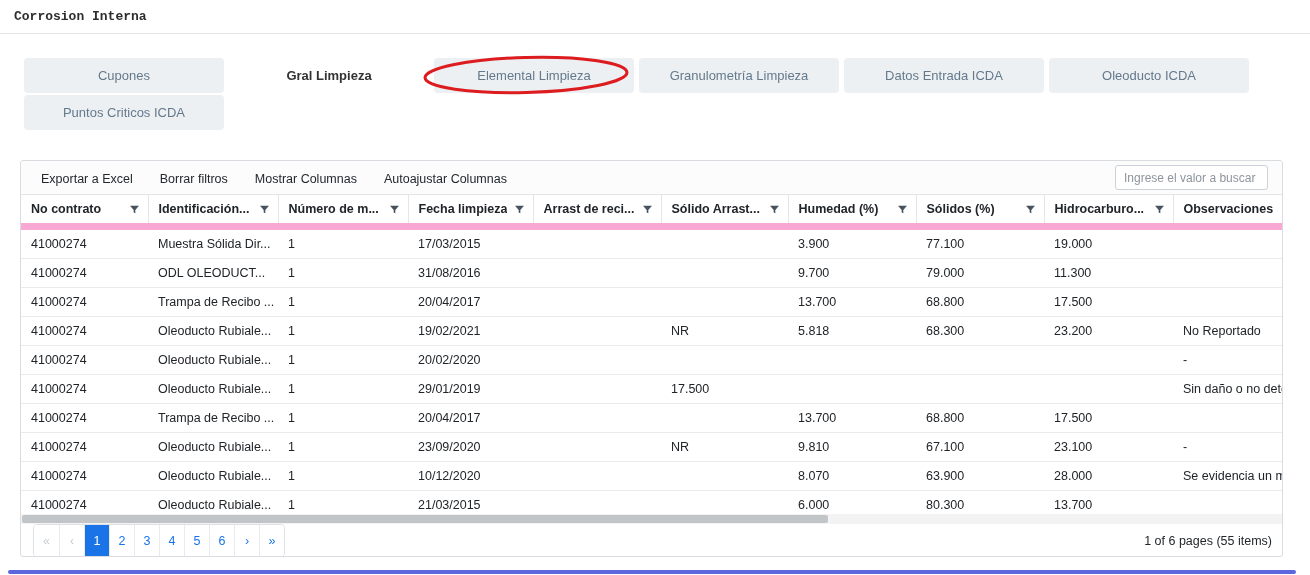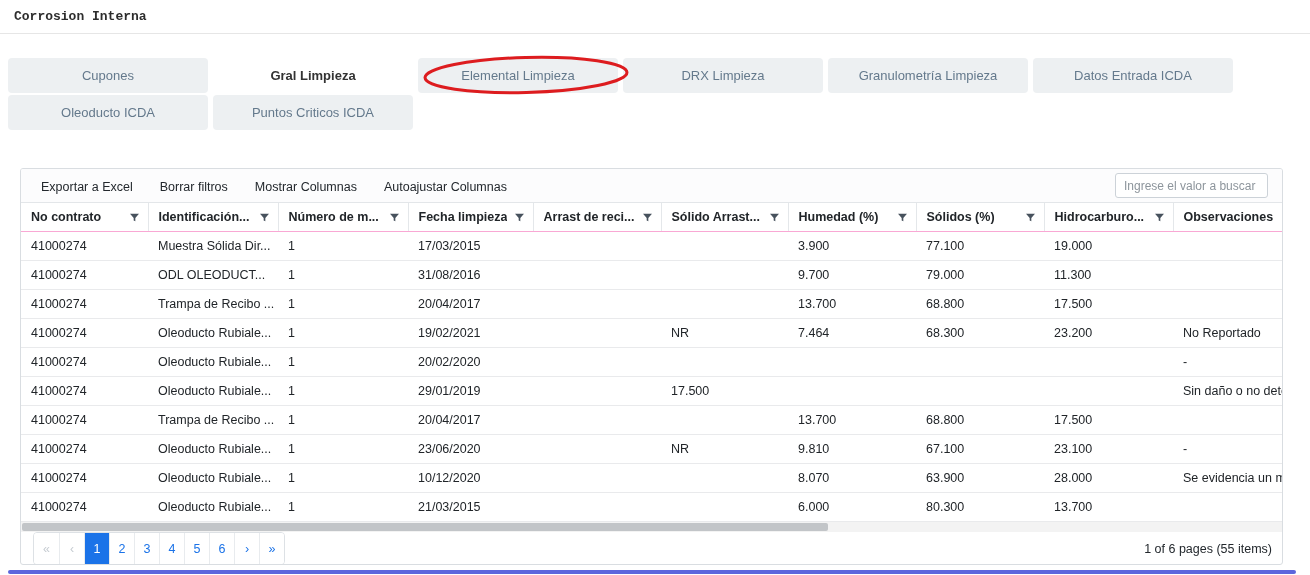--- a/index.html
+++ b/index.html
@@ -6,46 +6,46 @@
   body{
     width:1310px;height:575px;position:relative;overflow:hidden;
     background:#ffffff;color:#212529;
     font-family:"Liberation Sans", sans-serif;
   }
   
   .titlebar{height:33px;border-bottom:1px solid #e6e6e6;display:flex;align-items:center;padding:0 14px;}
   .titlebar .ttl{font-weight:bold;font-size:13px;color:#2d2d2d;font-family:Liberation Mono, monospace;}
 
   
-  .tabstrip{position:absolute;left:8px;top:58px;width:1226px;display:flex;flex-wrap:wrap;column-gap:5px;row-gap:2px;}
+  .tabstrip{position:absolute;left:24px;top:58px;width:1226px;display:flex;flex-wrap:wrap;column-gap:5px;row-gap:2px;}
   .tab{
     width:200px;height:35px;line-height:35px;text-align:center;
     background:var(--tab-bg,#edf0f2);color:var(--tab-text,#64798c);
     font-size:13px;border-radius:4px;cursor:pointer;white-space:nowrap;overflow:hidden;box-sizing:border-box;
   }
   .tab.active{background:#ffffff;color:var(--active-tab-text,#333);font-weight:bold;}
 
   .ellipse-overlay{position:absolute;left:419px;top:54px;width:214px;height:42px;pointer-events:none;}
 
   
   .grid{
-    position:absolute;left:20px;top:168px;width:1263px;height:397px;box-sizing:border-box;
+    position:absolute;left:20px;top:160px;width:1263px;height:397px;box-sizing:border-box;
     border:1px solid #d9dde1;border-radius:3px;background:#fff;display:flex;flex-direction:column;overflow:hidden;
   }
   .toolbar{flex:0 0 33px;display:flex;align-items:center;padding:0 14px 0 20px;border-bottom:1px solid #e3e6e9;background:#fcfcfd;}
   .tbtn{background:none;border:none;padding:0;margin-right:27px;font-family:"Liberation Sans",sans-serif;font-size:12.5px;color:#23282d;cursor:pointer;}
   .search{
     margin-left:auto;width:153px;height:25px;box-sizing:border-box;border:1px solid #ccd2d8;border-radius:3px;
     padding:0 8px;font-family:"Liberation Sans",sans-serif;font-size:12px;color:#333;outline:none;
   }
   .search::placeholder{color:#8d959c;}
 
   .gridview{flex:0 0 319px;overflow:hidden;}
   table{border-collapse:collapse;table-layout:fixed;width:1420px;font-size:12.5px;}
-  thead th{height:28px;box-sizing:content-box;border-bottom:1px solid #f9a8d4;font-weight:bold;text-align:right;padding:0 8px 0 10px;background:#fff;margin-top:8px;}
+  thead th{height:28px;box-sizing:content-box;border-bottom:7px solid #f9a8d4;font-weight:bold;text-align:right;padding:0 8px 0 10px;background:#fff;margin-top:8px;}
   thead th + th{border-left:1px solid #e4e7ea;}
   .hwrap{display:flex;align-items:center;justify-content:space-between;overflow:hidden;white-space:nowrap;}
   .hlabel{overflow:hidden;white-space:nowrap;}
   .ficon{flex:0 0 auto;margin-left:6px;display:inline-flex;cursor:pointer;}
   tbody td{height:28px;border-bottom:1px solid #e9eaec;padding:0 8px 0 10px;white-space:nowrap;overflow:hidden;background:#fff;}
 
   .hscroll{flex:0 0 10px;background:#f3f3f3;position:relative;cursor:pointer;}
   .hthumb{position:absolute;left:1px;top:1px;height:8px;width:806px;background:#c2c5c8;border-radius:2px;}
 
   .pagerbar{flex:1;display:flex;align-items:center;justify-content:space-between;padding:0 10px 0 12px;}
@@ -65,21 +65,20 @@
 <body>
 
 <div class="titlebar">
   <span class="ttl">Corrosion Interna</span>
 </div>
 
 <div class="tabstrip" id="tabstrip">
     <div class="tab">Cupones</div>
     <div class="tab active">Gral Limpieza</div>
     <div class="tab">Elemental Limpieza</div>
-    <div class="tab">DRX Limpieza</div>
     <div class="tab">Granulometría Limpieza</div>
     <div class="tab">Datos Entrada ICDA</div>
     <div class="tab">Oleoducto ICDA</div>
     <div class="tab">Puntos Criticos ICDA</div>
   </div>
 
 <svg class="ellipse-overlay" viewBox="0 0 214 42">
   <ellipse cx="107" cy="21" rx="101" ry="17.5" fill="none" stroke="var(--annotation-red,#dd1c1f)" stroke-width="3" transform="rotate(-1.5 107 21)"></ellipse>
 </svg>
 
@@ -239,21 +238,21 @@
             <td>17.500</td>
             <td></td>
           </tr>
           <tr>
             <td>41000274</td>
             <td>Oleoducto Rubiale...</td>
             <td>1</td>
             <td>19/02/2021</td>
             <td></td>
             <td>NR</td>
-            <td>7.464</td>
+            <td>5.818</td>
             <td>68.300</td>
             <td>23.200</td>
             <td>No Reportado</td>
           </tr>
           <tr>
             <td>41000274</td>
             <td>Oleoducto Rubiale...</td>
             <td>1</td>
             <td>20/02/2020</td>
             <td></td>
@@ -284,21 +283,21 @@
             <td></td>
             <td>13.700</td>
             <td>68.800</td>
             <td>17.500</td>
             <td></td>
           </tr>
           <tr>
             <td>41000274</td>
             <td>Oleoducto Rubiale...</td>
             <td>1</td>
-            <td>23/06/2020</td>
+            <td>23/09/2020</td>
             <td></td>
             <td>NR</td>
             <td>9.810</td>
             <td>67.100</td>
             <td>23.100</td>
             <td>-</td>
           </tr>
           <tr>
             <td>41000274</td>
             <td>Oleoducto Rubiale...</td>

